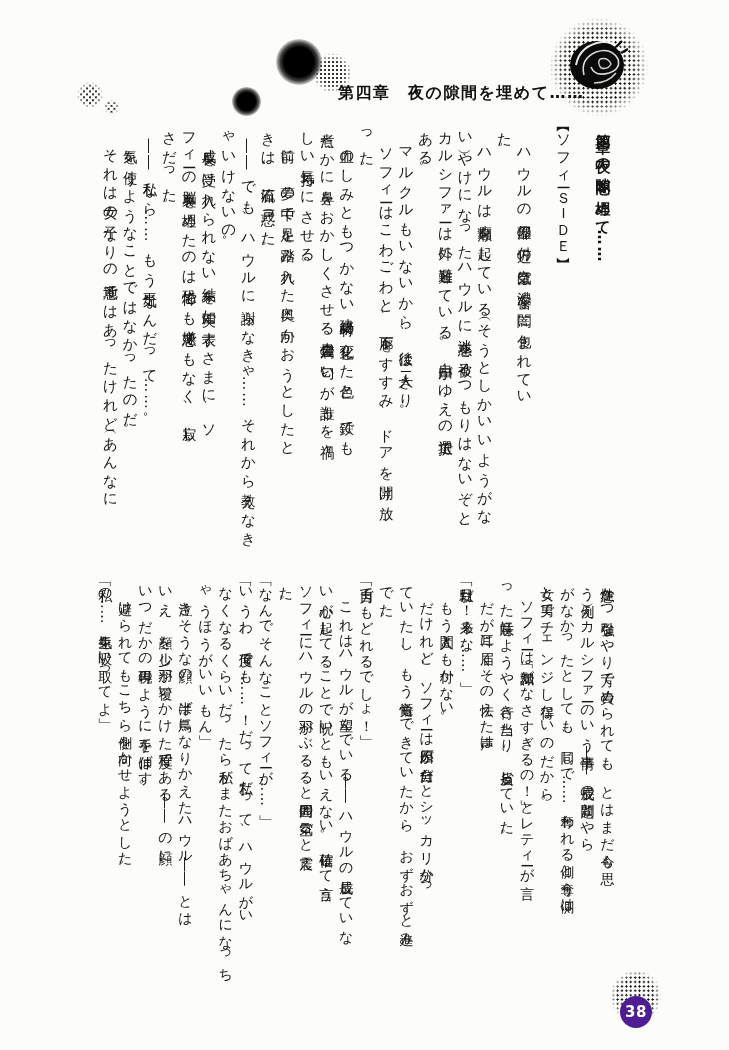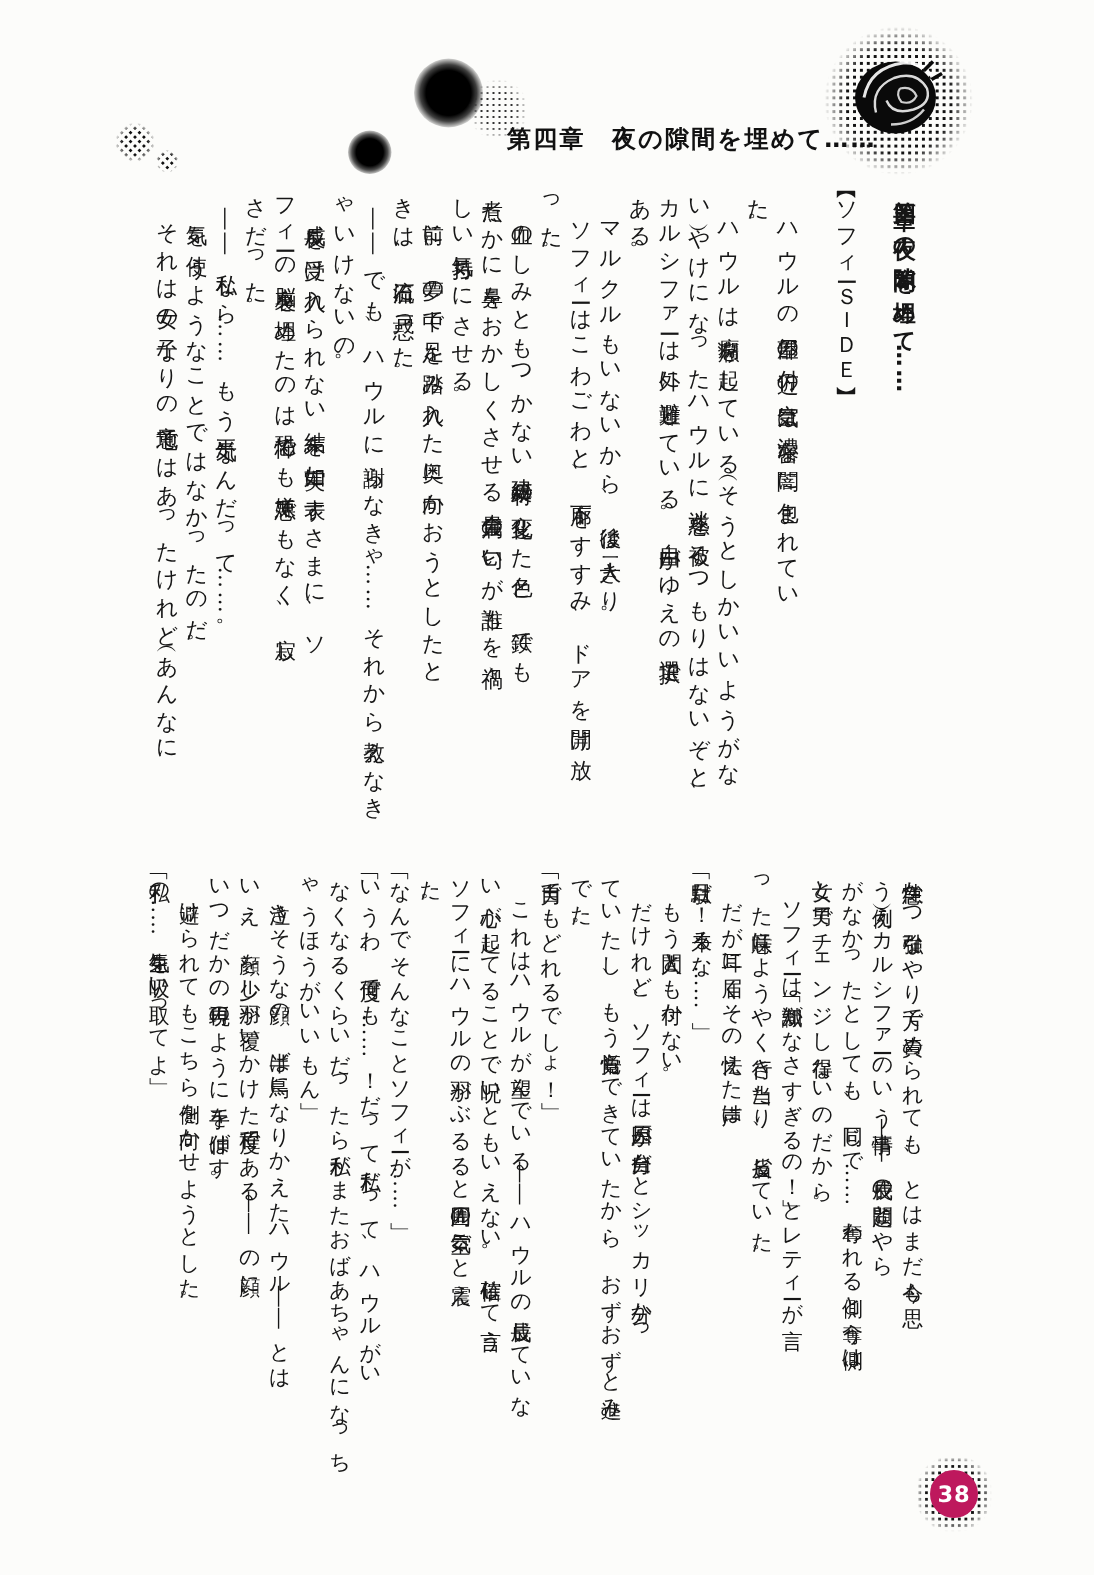--- a/index.html
+++ b/index.html
@@ -70,22 +70,22 @@
   
   .page-badge { position:absolute; left:611px; top:971px; width:50px; height:50px; }
   .page-badge .halo {
     position:absolute; inset:0;
     background-image:radial-gradient(#111 35%, transparent 40%);
     background-size:4.4px 4.4px;
     -webkit-mask-image:radial-gradient(circle, #000 52%, transparent 74%);
     mask-image:radial-gradient(circle, #000 52%, transparent 74%);
   }
   .page-badge .core {
-    position:absolute; left:9px; top:9px; width:32px; height:32px;
-    background:#be185d; border-radius:50%;
+    position:absolute; left:9px; top:25px; width:32px; height:32px;
+    background:#4c1d95; border-radius:50%;
     display:flex; align-items:center; justify-content:center;
   }
   .page-badge .num {
     color:#fff; font-family:"DejaVu Sans","Liberation Sans",sans-serif;
     font-weight:700; font-size:15px; letter-spacing:0.5px;
   }
 </style>
 </head>
 <body>
 

